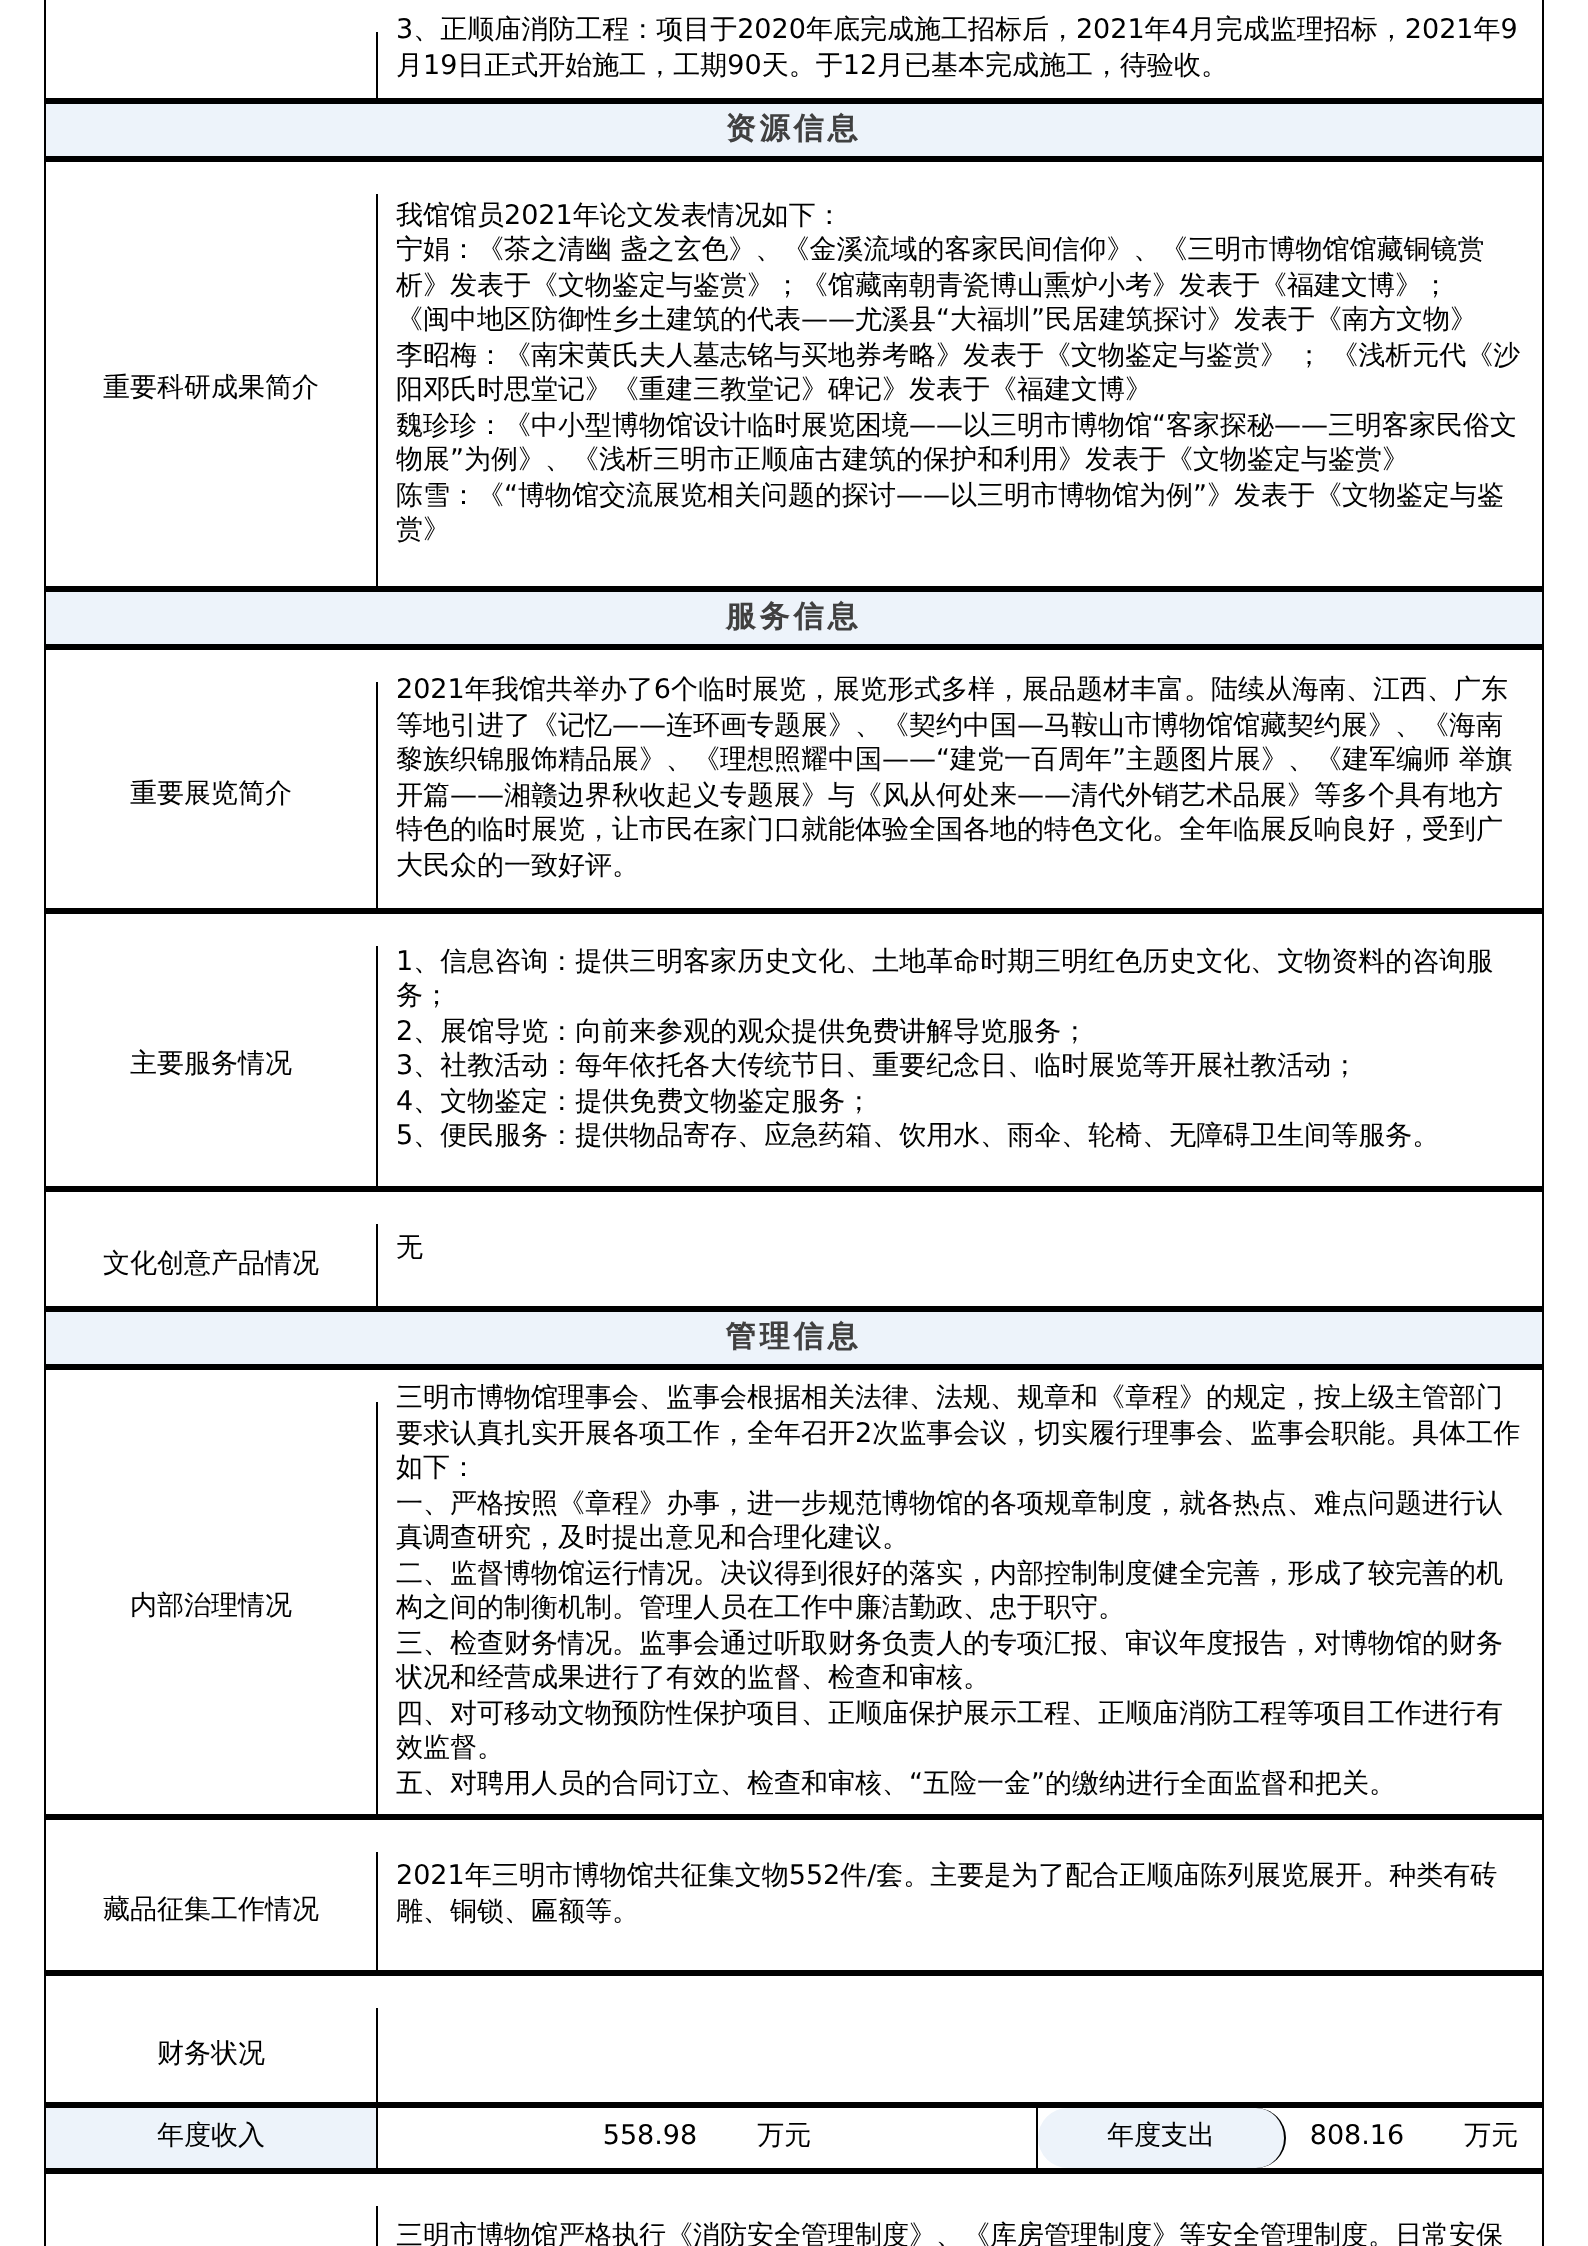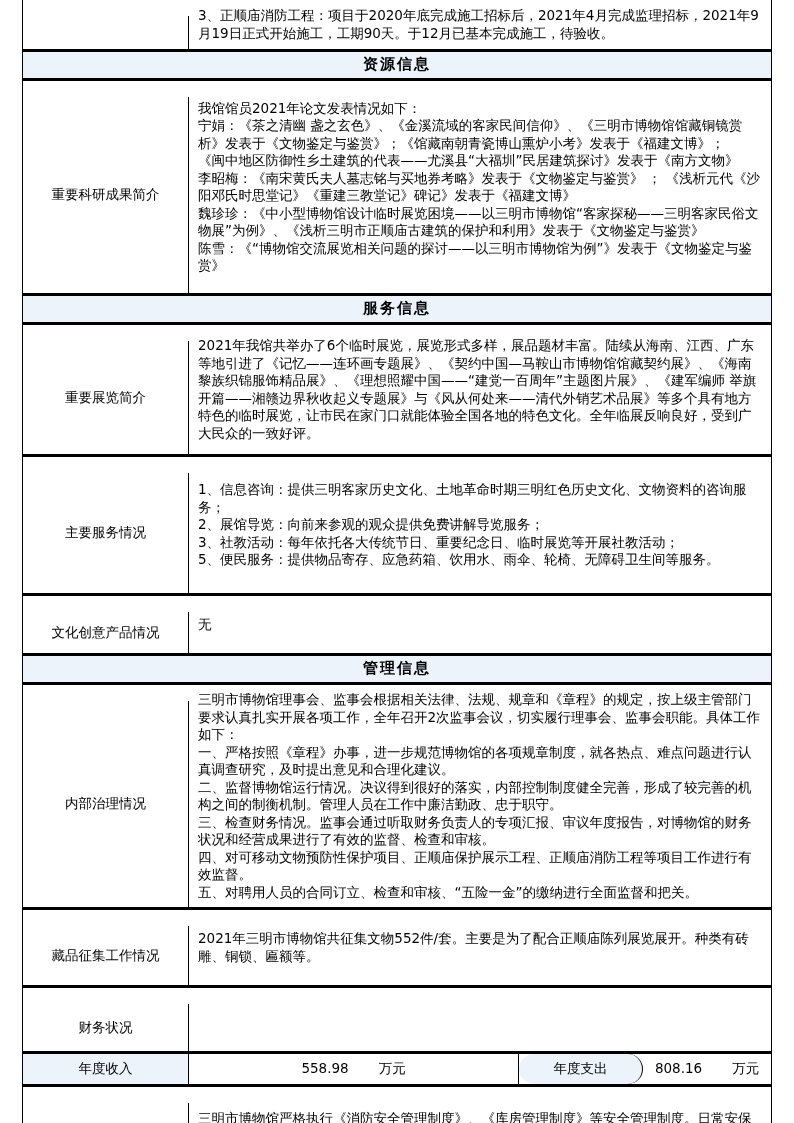--- a/index.html
+++ b/index.html
@@ -23,21 +23,21 @@
   .content-cell{
     flex:1;box-sizing:border-box;padding:5px 9px;
     display:flex;flex-direction:column;justify-content:center;
   }
   .content-cell p{margin:0;}
   .section-row{
     display:flex;align-items:center;justify-content:center;
     border-bottom:3px solid #000;background:#edf3fa;
     height:26px;
   }
-  .section-title{color:#000000;font-weight:bold;font-size:15px;letter-spacing:2px;}
+  .section-title{color:#404040;font-weight:bold;font-size:15px;letter-spacing:2px;}
   .fin-cell{
     box-sizing:border-box;display:flex;align-items:center;justify-content:center;
     padding:4px 4px;
   }
   .fin-label1{width:166px;background:#edf3fa;border-right:1px solid #000;}
   .fin-val1{width:330px;border-right:1px solid #000;gap:30px;}
   .fin-label2{width:124px;background:#edf3fa;border-right:1px solid #000;border-radius:15px;}
   .fin-val2{flex:1;gap:30px;}
   .r-continued{min-height:49px;}
   .r-research{min-height:212px;}
@@ -89,20 +89,21 @@
         <p>2021年我馆共举办了6个临时展览，展览形式多样，展品题材丰富。陆续从海南、江西、广东等地引进了《记忆——连环画专题展》、《契约中国—马鞍山市博物馆馆藏契约展》、《海南黎族织锦服饰精品展》、《理想照耀中国——“建党一百周年”主题图片展》、《建军编师 举旗开篇——湘赣边界秋收起义专题展》与《风从何处来——清代外销艺术品展》等多个具有地方特色的临时展览，让市民在家门口就能体验全国各地的特色文化。全年临展反响良好，受到广大民众的一致好评。</p>
       </div>
     </div>
 
     <div class="row r-services">
       <div class="label-cell">主要服务情况</div>
       <div class="content-cell">
         <p>1、信息咨询：提供三明客家历史文化、土地革命时期三明红色历史文化、文物资料的咨询服务；</p>
         <p>2、展馆导览：向前来参观的观众提供免费讲解导览服务；</p>
         <p>3、社教活动：每年依托各大传统节日、重要纪念日、临时展览等开展社教活动；</p>
+        <p>4、文物鉴定：提供免费文物鉴定服务；</p>
         <p>5、便民服务：提供物品寄存、应急药箱、饮用水、雨伞、轮椅、无障碍卫生间等服务。</p>
       </div>
     </div>
 
     <div class="row r-cultural">
       <div class="label-cell">文化创意产品情况</div>
       <div class="content-cell">
         <p>无</p>
       </div>
     </div>

